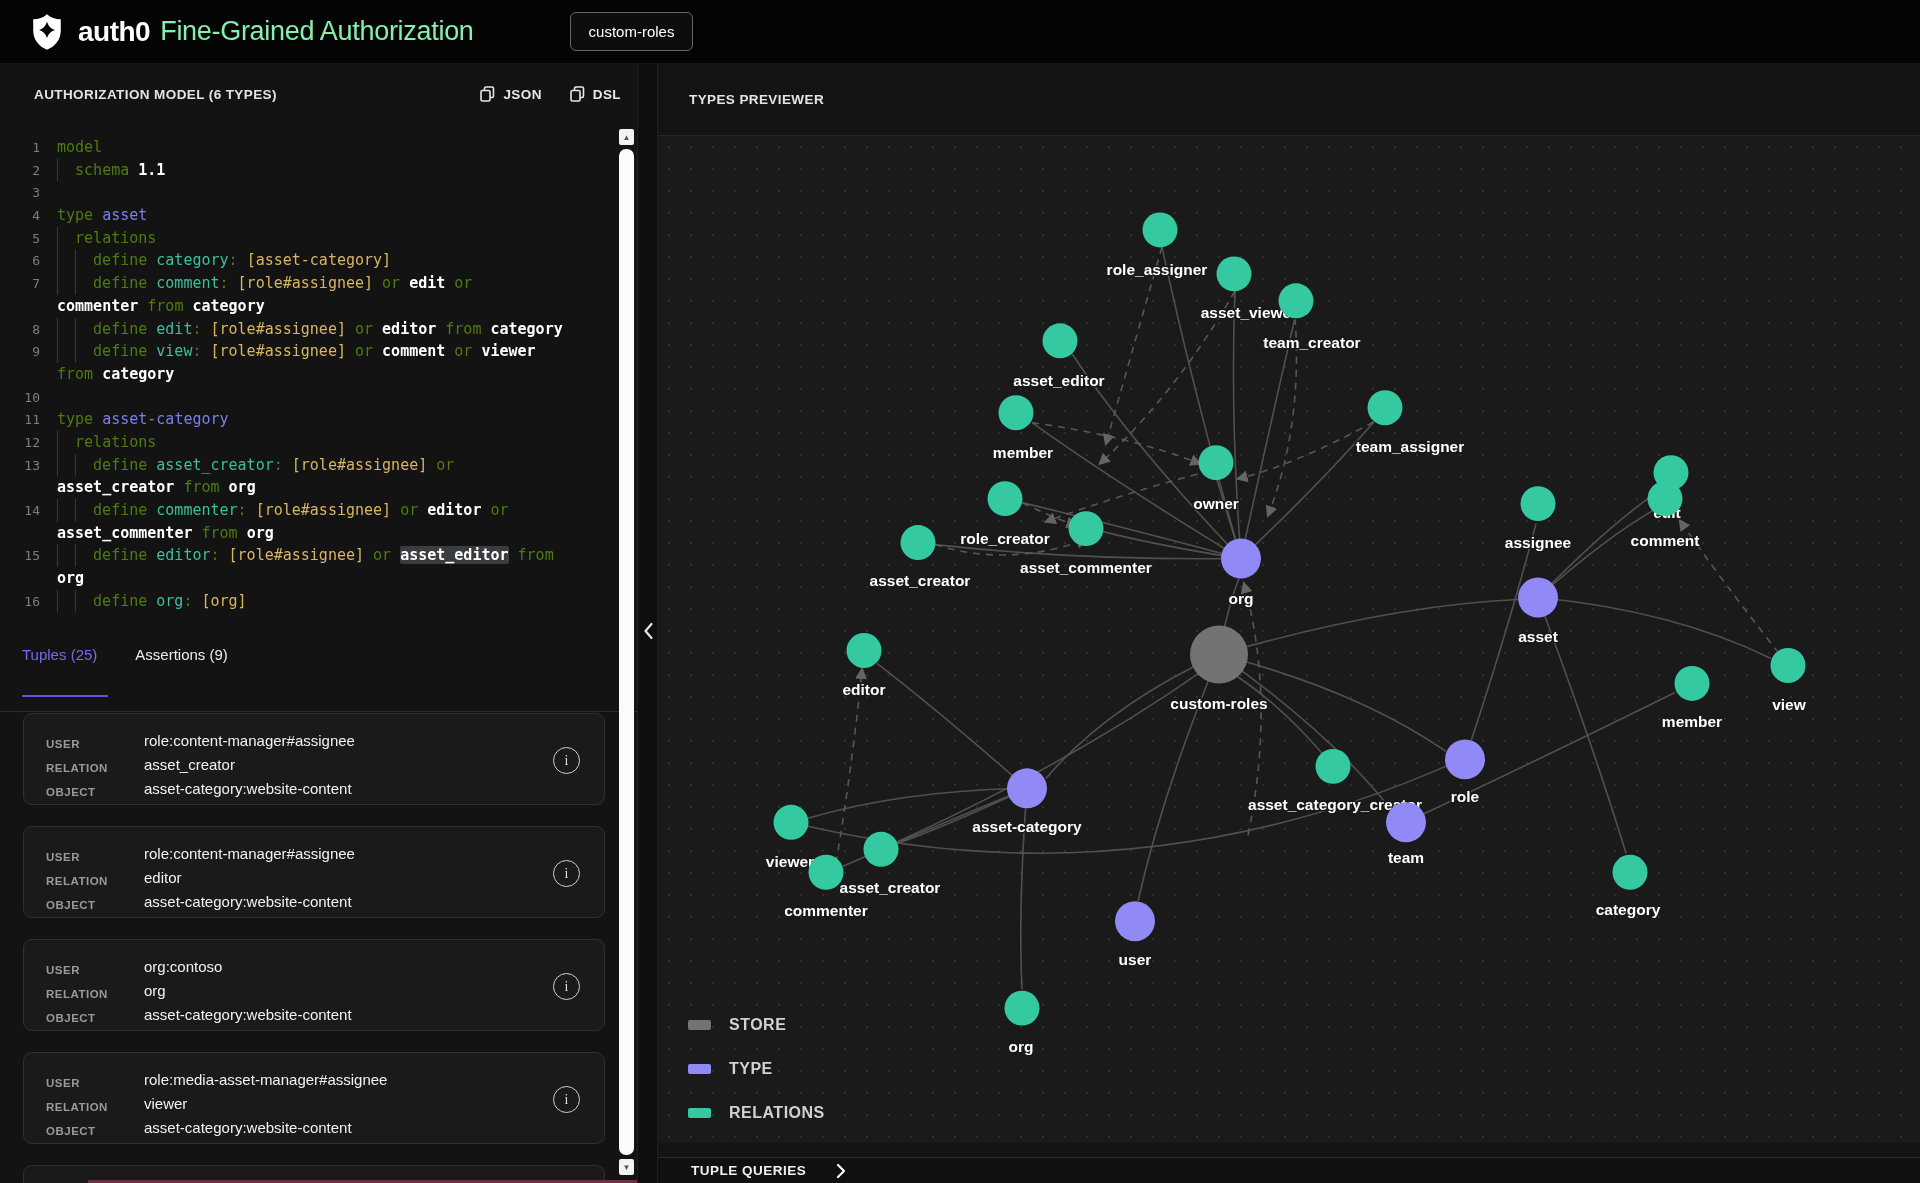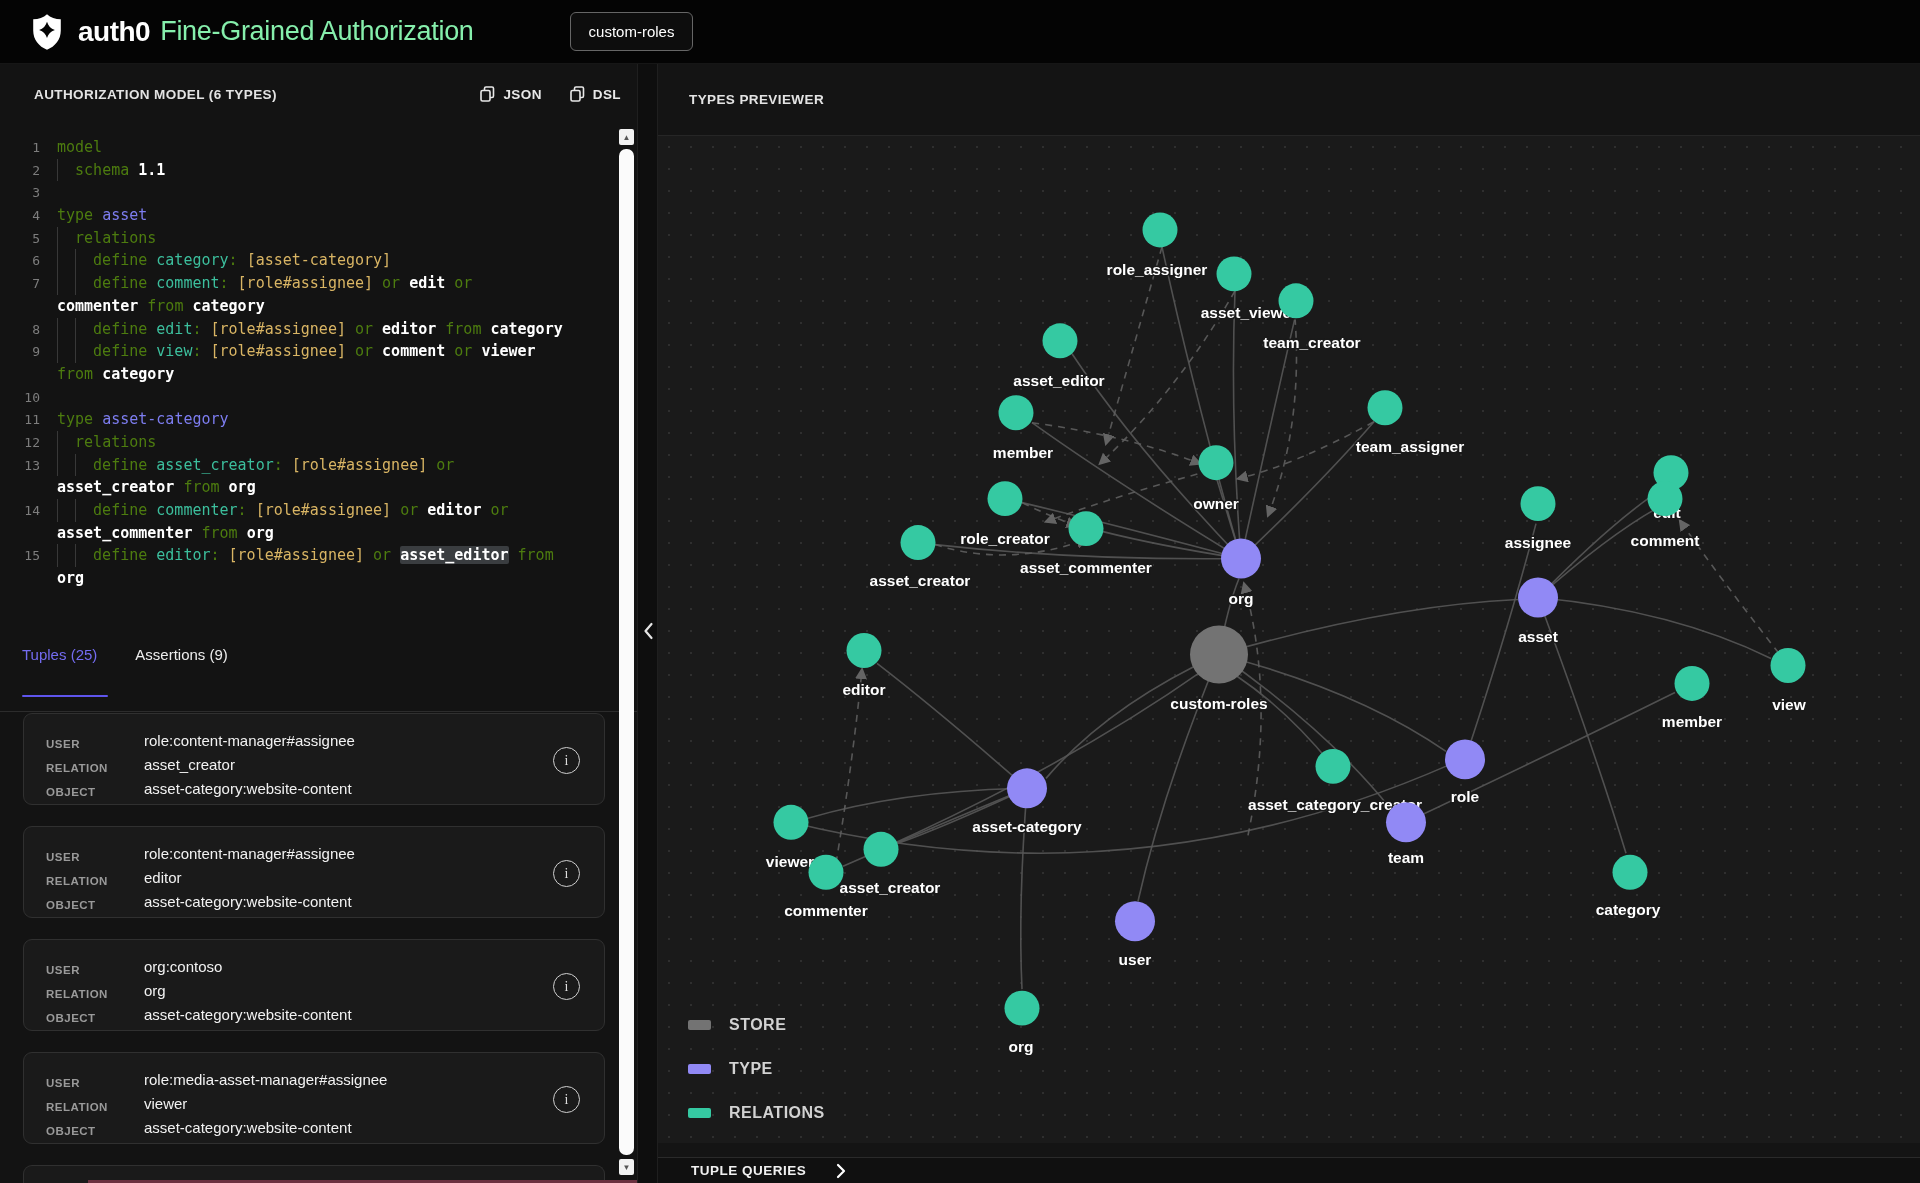--- a/index.html
+++ b/index.html
@@ -133,20 +133,21 @@
           <div class="code-row"><span class="ln"></span><span class="ct"><span class="s-w">from </span><span class="s-b">category</span></span></div>
           <div class="code-row"><span class="ln">10</span><span class="ct"></span></div>
           <div class="code-row"><span class="ln">11</span><span class="ct"><span class="s-w">type </span><span class="s-t">asset-category</span></span></div>
           <div class="code-row"><span class="ln">12</span><span class="ct"><span class="s-g"></span><span class="s-w">relations</span></span></div>
           <div class="code-row"><span class="ln">13</span><span class="ct"><span class="s-g"></span><span class="s-g"></span><span class="s-w">define </span><span class="s-r">asset_creator</span><span class="s-w">: </span><span class="s-y">[role#assignee]</span><span class="s-w"> or</span></span></div>
           <div class="code-row"><span class="ln"></span><span class="ct"><span class="s-b">asset_creator</span><span class="s-w"> from </span><span class="s-b">org</span></span></div>
           <div class="code-row"><span class="ln">14</span><span class="ct"><span class="s-g"></span><span class="s-g"></span><span class="s-w">define </span><span class="s-r">commenter</span><span class="s-w">: </span><span class="s-y">[role#assignee]</span><span class="s-w"> or </span><span class="s-b">editor</span><span class="s-w"> or</span></span></div>
           <div class="code-row"><span class="ln"></span><span class="ct"><span class="s-b">asset_commenter</span><span class="s-w"> from </span><span class="s-b">org</span></span></div>
           <div class="code-row"><span class="ln">15</span><span class="ct"><span class="s-g"></span><span class="s-g"></span><span class="s-w">define </span><span class="s-r">editor</span><span class="s-w">: </span><span class="s-y">[role#assignee]</span><span class="s-w"> or </span><span class="s-h">asset_editor</span><span class="s-w"> from</span></span></div>
           <div class="code-row"><span class="ln"></span><span class="ct"><span class="s-b">org</span></span></div>
+          <div class="code-row"><span class="ln">16</span><span class="ct"><span class="s-g"></span><span class="s-g"></span><span class="s-w">define </span><span class="s-r">org</span><span class="s-w">: </span><span class="s-y">[org]</span></span></div>
         </div>
       <div class="code-scroll">
         <div class="cs-a"></div>
         <div class="cs-b"></div>
         <div class="cs-c"></div>
       </div>
     </div>
 
     <div class="tabs">
       <div class="tabs-row">

